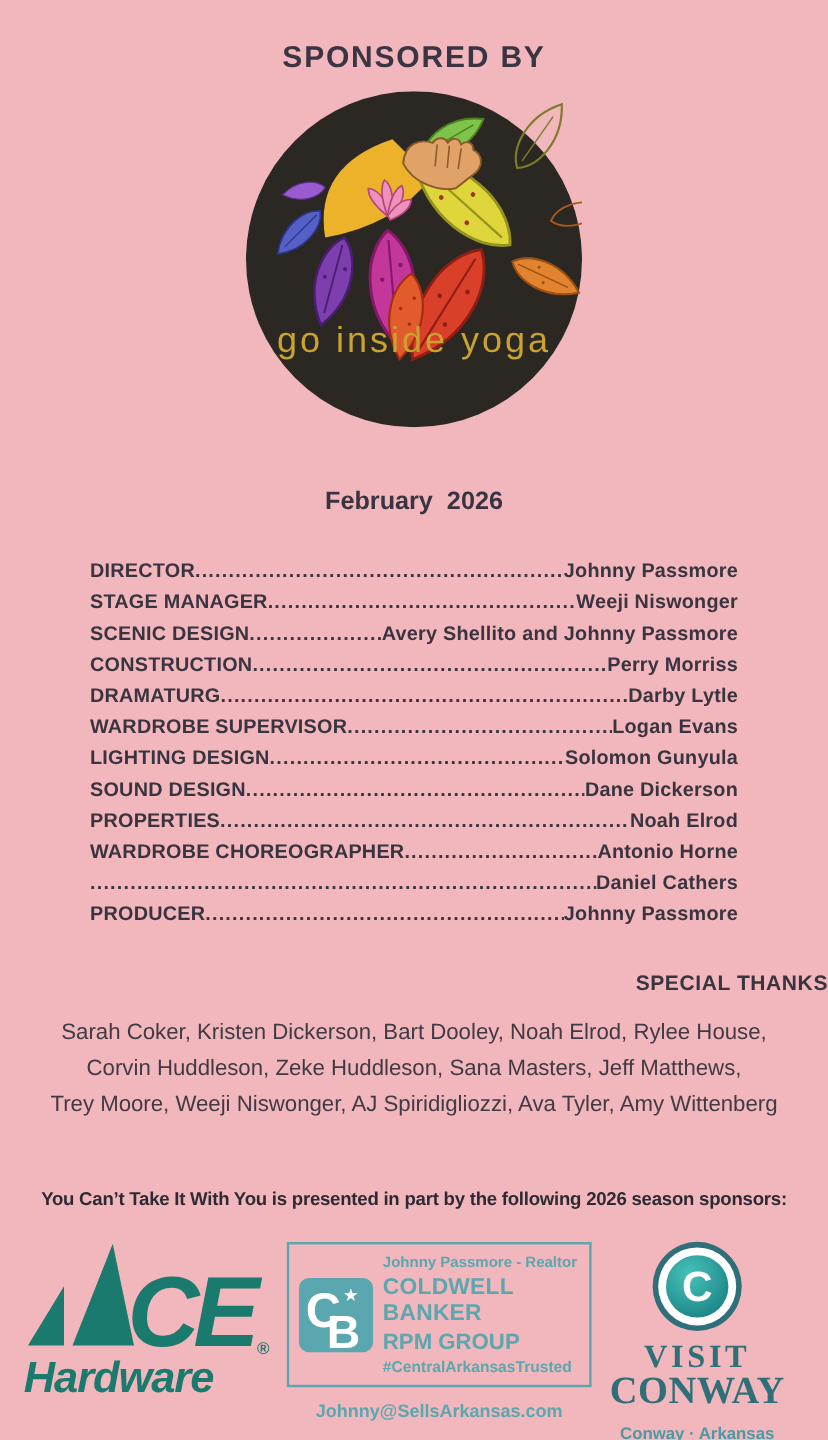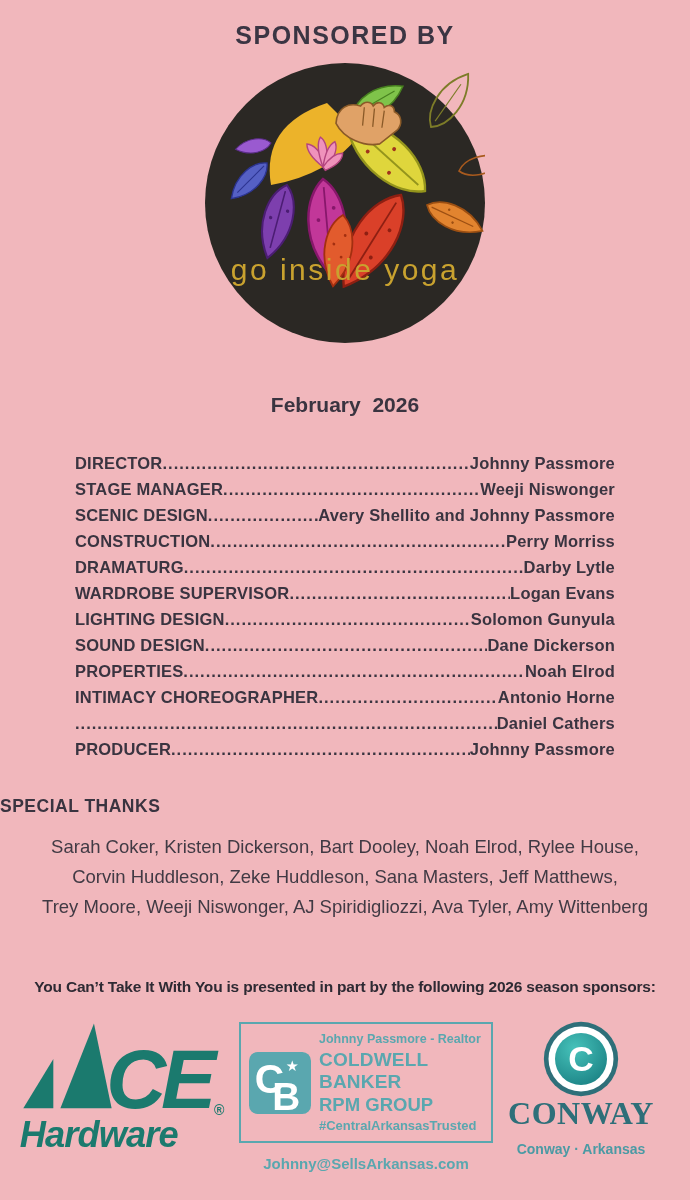--- a/index.html
+++ b/index.html
@@ -7,21 +7,21 @@
   .page{
     position:relative;
     width:690px;height:1200px;
     margin:0 auto;
     background:#f1b7bc;
     font-family:"Liberation Sans", sans-serif;
     color:#3a3440;
     overflow:hidden;
   }
   .title{
-    padding-top:21px;
+    padding-top:34px;
     text-align:center;
     font-size:25px;
     font-weight:bold;
     letter-spacing:1.5px;
     color:#3b3543;
   }
   .logo-wrap{
     width:280px;height:280px;
     margin:13px auto 0;
   }
@@ -47,21 +47,21 @@
   .credit-role{white-space:nowrap;}
   .credit-dots{
     flex:1;
     overflow:hidden;
     white-space:nowrap;
     letter-spacing:1px;
   }
   .credit-name{white-space:nowrap;}
   .thanks-title{
     margin-top:34px;
-    text-align:left;
+    text-align:right;
     font-size:17.5px;
     font-weight:bold;
     letter-spacing:0.5px;
   }
   .thanks-names{
     margin:15px auto 0;
     width:668px;
     text-align:center;
     font-size:18.5px;
     line-height:30px;
@@ -275,21 +275,21 @@
         <span class="credit-role">SOUND DESIGN</span>
         <span class="credit-dots">................................................................................................................................................................</span>
         <span class="credit-name">Dane Dickerson</span>
       </div>
       <div class="credit-row">
         <span class="credit-role">PROPERTIES</span>
         <span class="credit-dots">................................................................................................................................................................</span>
         <span class="credit-name">Noah Elrod</span>
       </div>
       <div class="credit-row">
-        <span class="credit-role">INTIMACY CHOREOGRAPHER</span>
+        <span class="credit-role">WARDROBE CHOREOGRAPHER</span>
         <span class="credit-dots">................................................................................................................................................................</span>
         <span class="credit-name">Antonio Horne</span>
       </div>
       <div class="credit-row">
         <span class="credit-dots">................................................................................................................................................................</span>
         <span class="credit-name">Daniel Cathers</span>
       </div>
       <div class="credit-row">
         <span class="credit-role">PRODUCER</span>
         <span class="credit-dots">................................................................................................................................................................</span>
@@ -342,18 +342,19 @@
           <radialGradient id="vcg" cx="38%" cy="30%" r="75%">
             <stop offset="0%" stop-color="#46c2ba"></stop>
             <stop offset="100%" stop-color="#1d8587"></stop>
           </radialGradient>
         </defs>
         <circle cx="42" cy="42" r="40" fill="#2e6f79"></circle>
         <circle cx="42" cy="42" r="35" fill="#ffffff"></circle>
         <circle cx="42" cy="42" r="28" fill="url(#vcg)"></circle>
         <text x="42" y="55" text-anchor="middle" font-family="Liberation Sans, sans-serif" font-size="38" font-weight="bold" fill="#ffffff">C</text>
       </svg>
+      <div class="vc-visit">VISIT</div>
       <div class="vc-conway">CONWAY</div>
       <div class="vc-sub">Conway · Arkansas</div>
     </div>
 
   </div>
 </div>
 
 </body></html>

